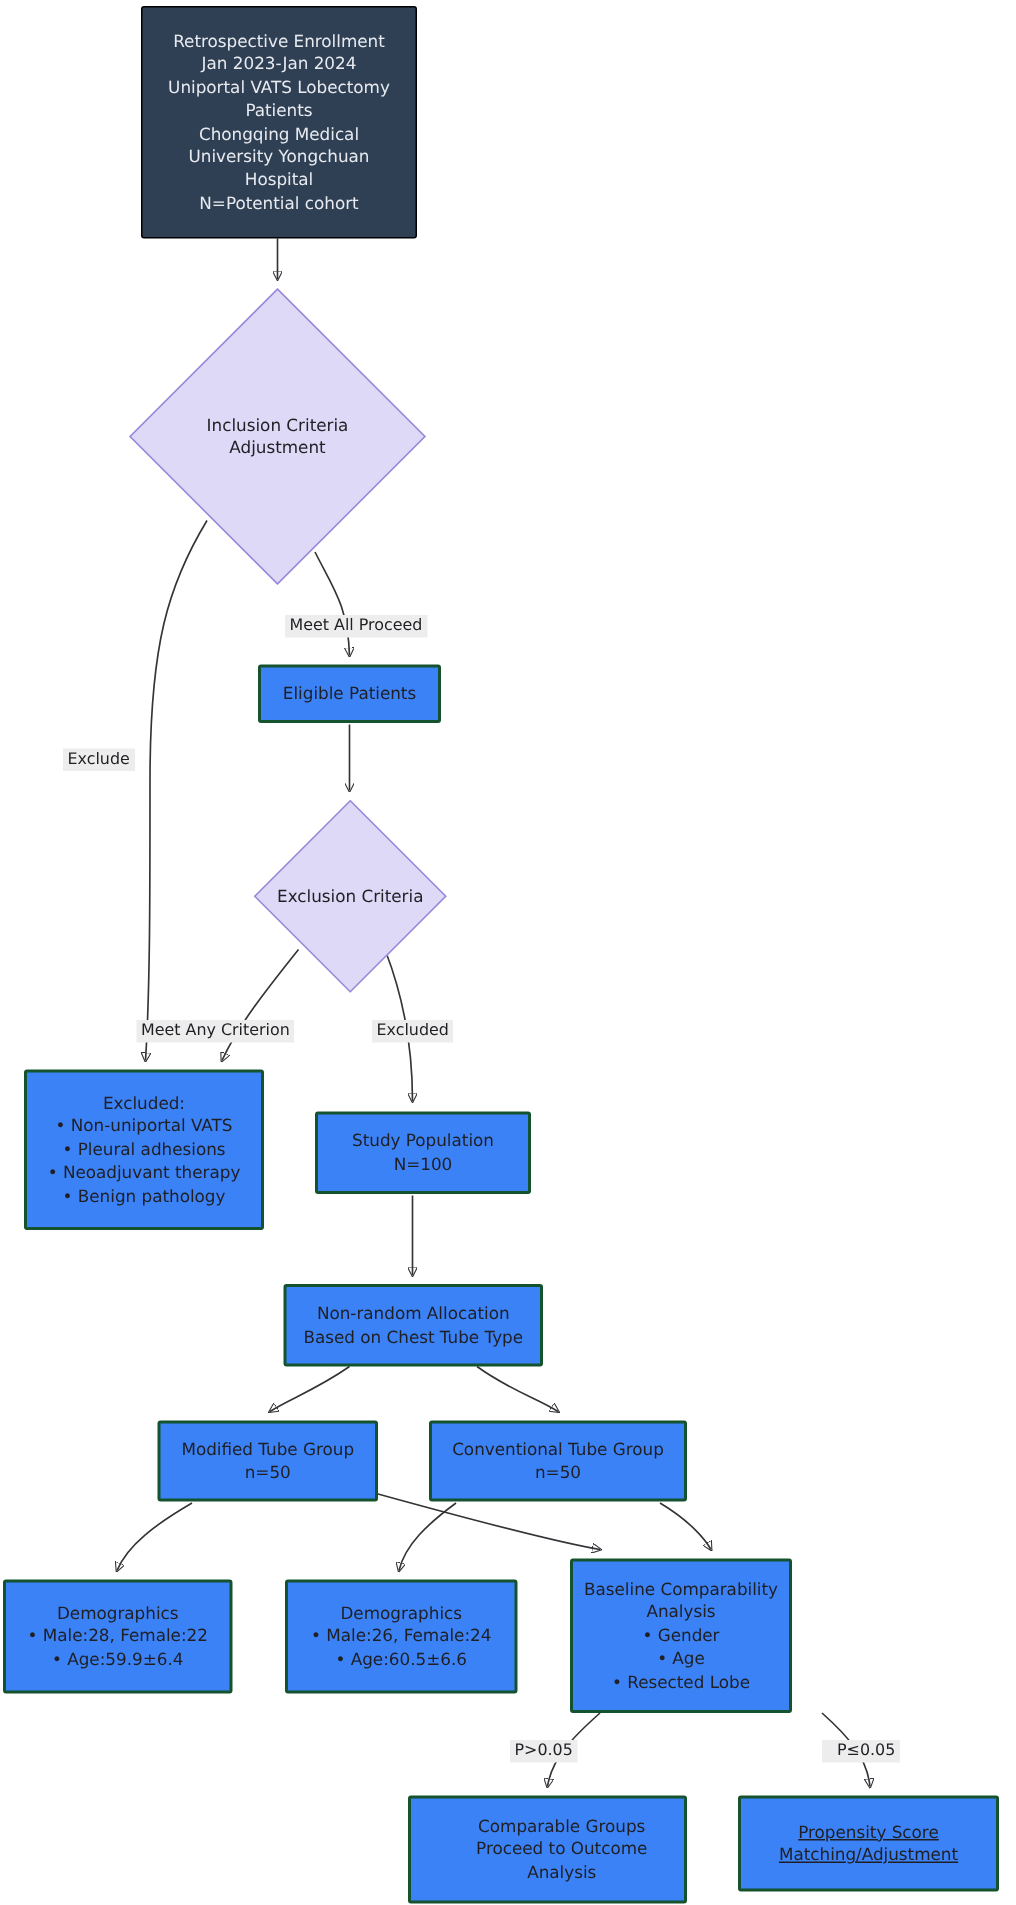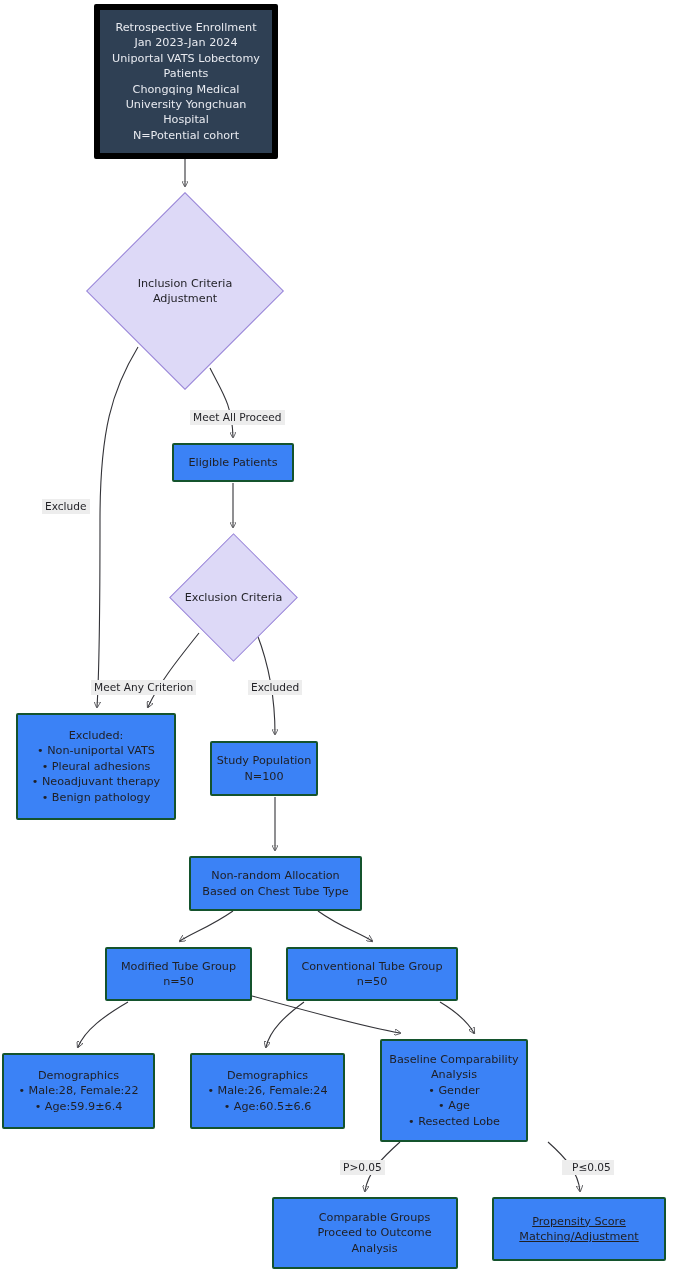--- a/index.html
+++ b/index.html
@@ -32,21 +32,21 @@
   }
   .node-rect {
     background: #3b82f6;
     border: 2px solid #14532d;
     border-radius: 2px;
     color: #1f1f24;
     font-size: 11.2px;
   }
   .node-dark {
     background: #2f4054;
-    border: 6px solid #000000;
+    border: 1px solid #000000;
     border-radius: 2px;
     color: #e8eaf0;
     font-size: 11.2px;
   }
   .node-diamond {
     color: #1f1f24;
     font-size: 11.2px;
     background: transparent;
     border: none;
   }
@@ -172,21 +172,21 @@
   <div class="edge-label" style="left:248px; top:680px;">Excluded</div>
 
   <div class="node node-rect" style="left:16px; top:713px; width:160px; height:107px;">
     <span class="line">Excluded:</span>
     <span class="line">• Non-uniportal VATS</span>
     <span class="line">• Pleural adhesions</span>
     <span class="line">• Neoadjuvant therapy</span>
     <span class="line">• Benign pathology</span>
   </div>
 
-  <div class="node node-rect" style="left:210px; top:741px; width:108px; height:55px;">
+  <div class="node node-rect" style="left:210px; top:741px; width:144px; height:55px;">
     <span class="line">Study Population</span>
     <span class="line">N=100</span>
   </div>
 
   <div class="node node-rect" style="left:189px; top:856px; width:173px; height:55px;">
     <span class="line">Non-random Allocation</span>
     <span class="line">Based on Chest Tube Type</span>
   </div>
 
   <div class="node node-rect" style="left:105px; top:947px; width:147px; height:54px;">
@@ -214,21 +214,21 @@
   <div class="node node-rect" style="left:380px; top:1039px; width:148px; height:103px;">
     <span class="line">Baseline Comparability</span>
     <span class="line">Analysis</span>
     <span class="line">• Gender</span>
     <span class="line">• Age</span>
     <span class="line">• Resected Lobe</span>
   </div>
 
   <div class="edge-label" style="left:340px; top:1160px;">P&gt;0.05</div>
 
-  <div class="edge-label" style="left:562px; top:1160px;padding-left:10px;">P≤0.05</div>
+  <div class="edge-label" style="left:548px; top:1160px;padding-left:10px;">P≤0.05</div>
 
   <div class="node node-rect" style="left:272px; top:1197px; width:186px; height:72px;padding-left:19px;">
     <span class="line">Comparable Groups</span>
     <span class="line">Proceed to Outcome</span>
     <span class="line">Analysis</span>
   </div>
 
   <div class="node node-rect" style="left:492px; top:1197px; width:174px; height:64px;text-decoration:underline;">
     <span class="line">Propensity Score</span>
     <span class="line">Matching/Adjustment</span>

